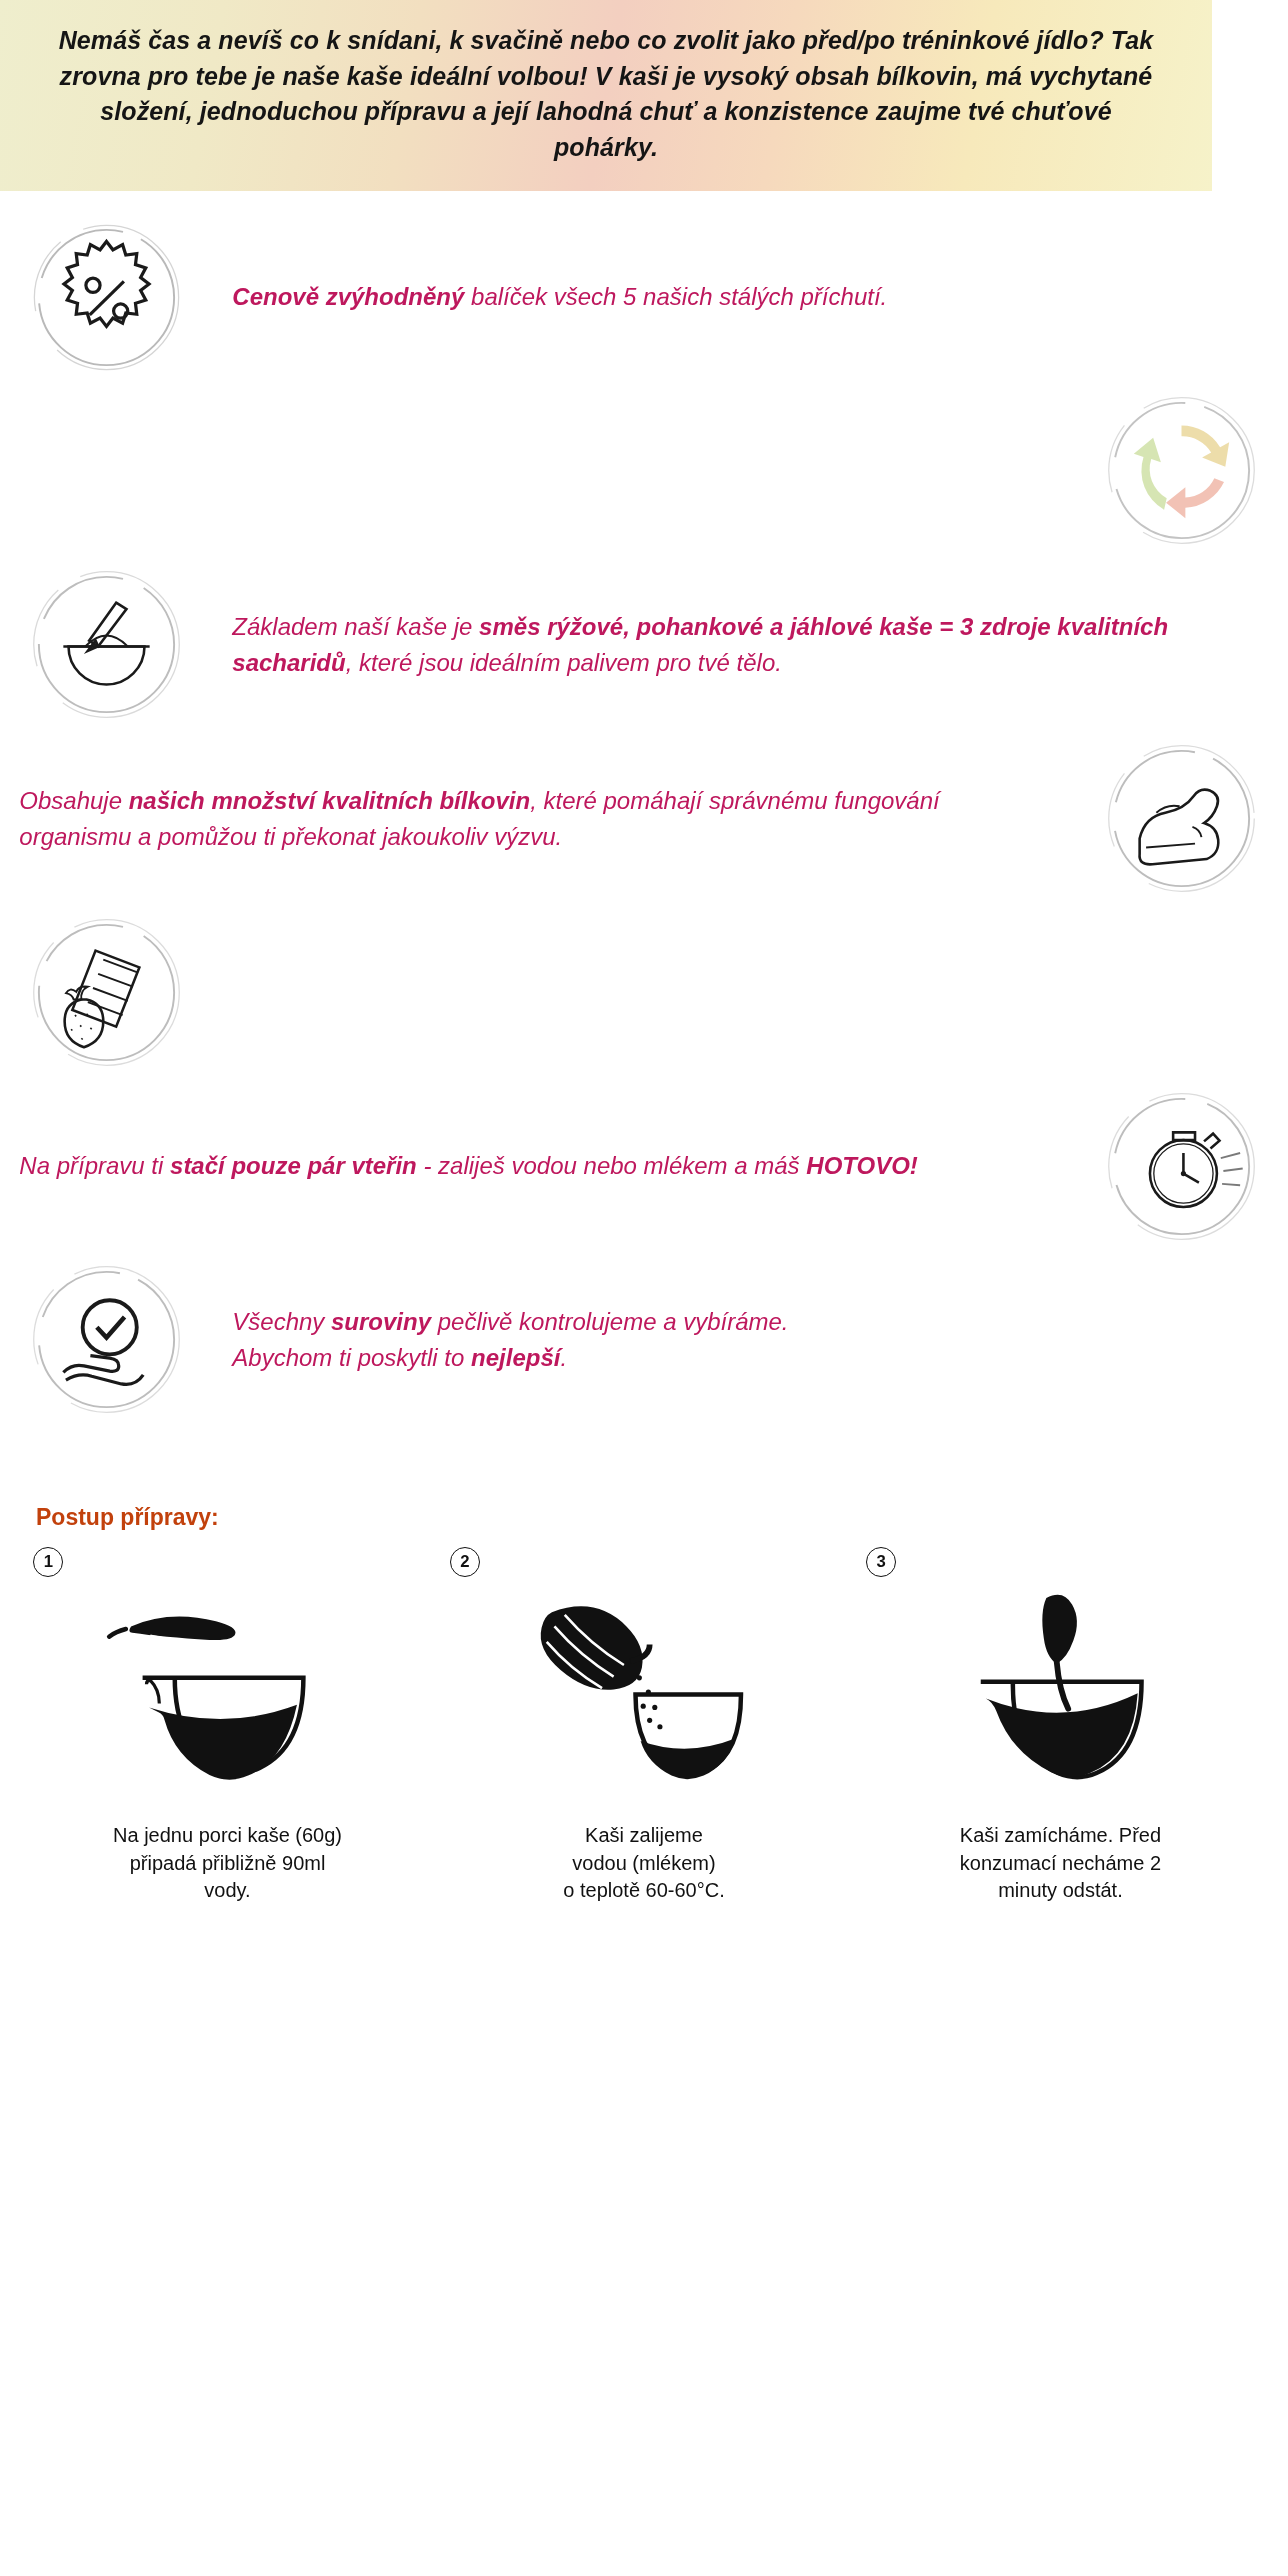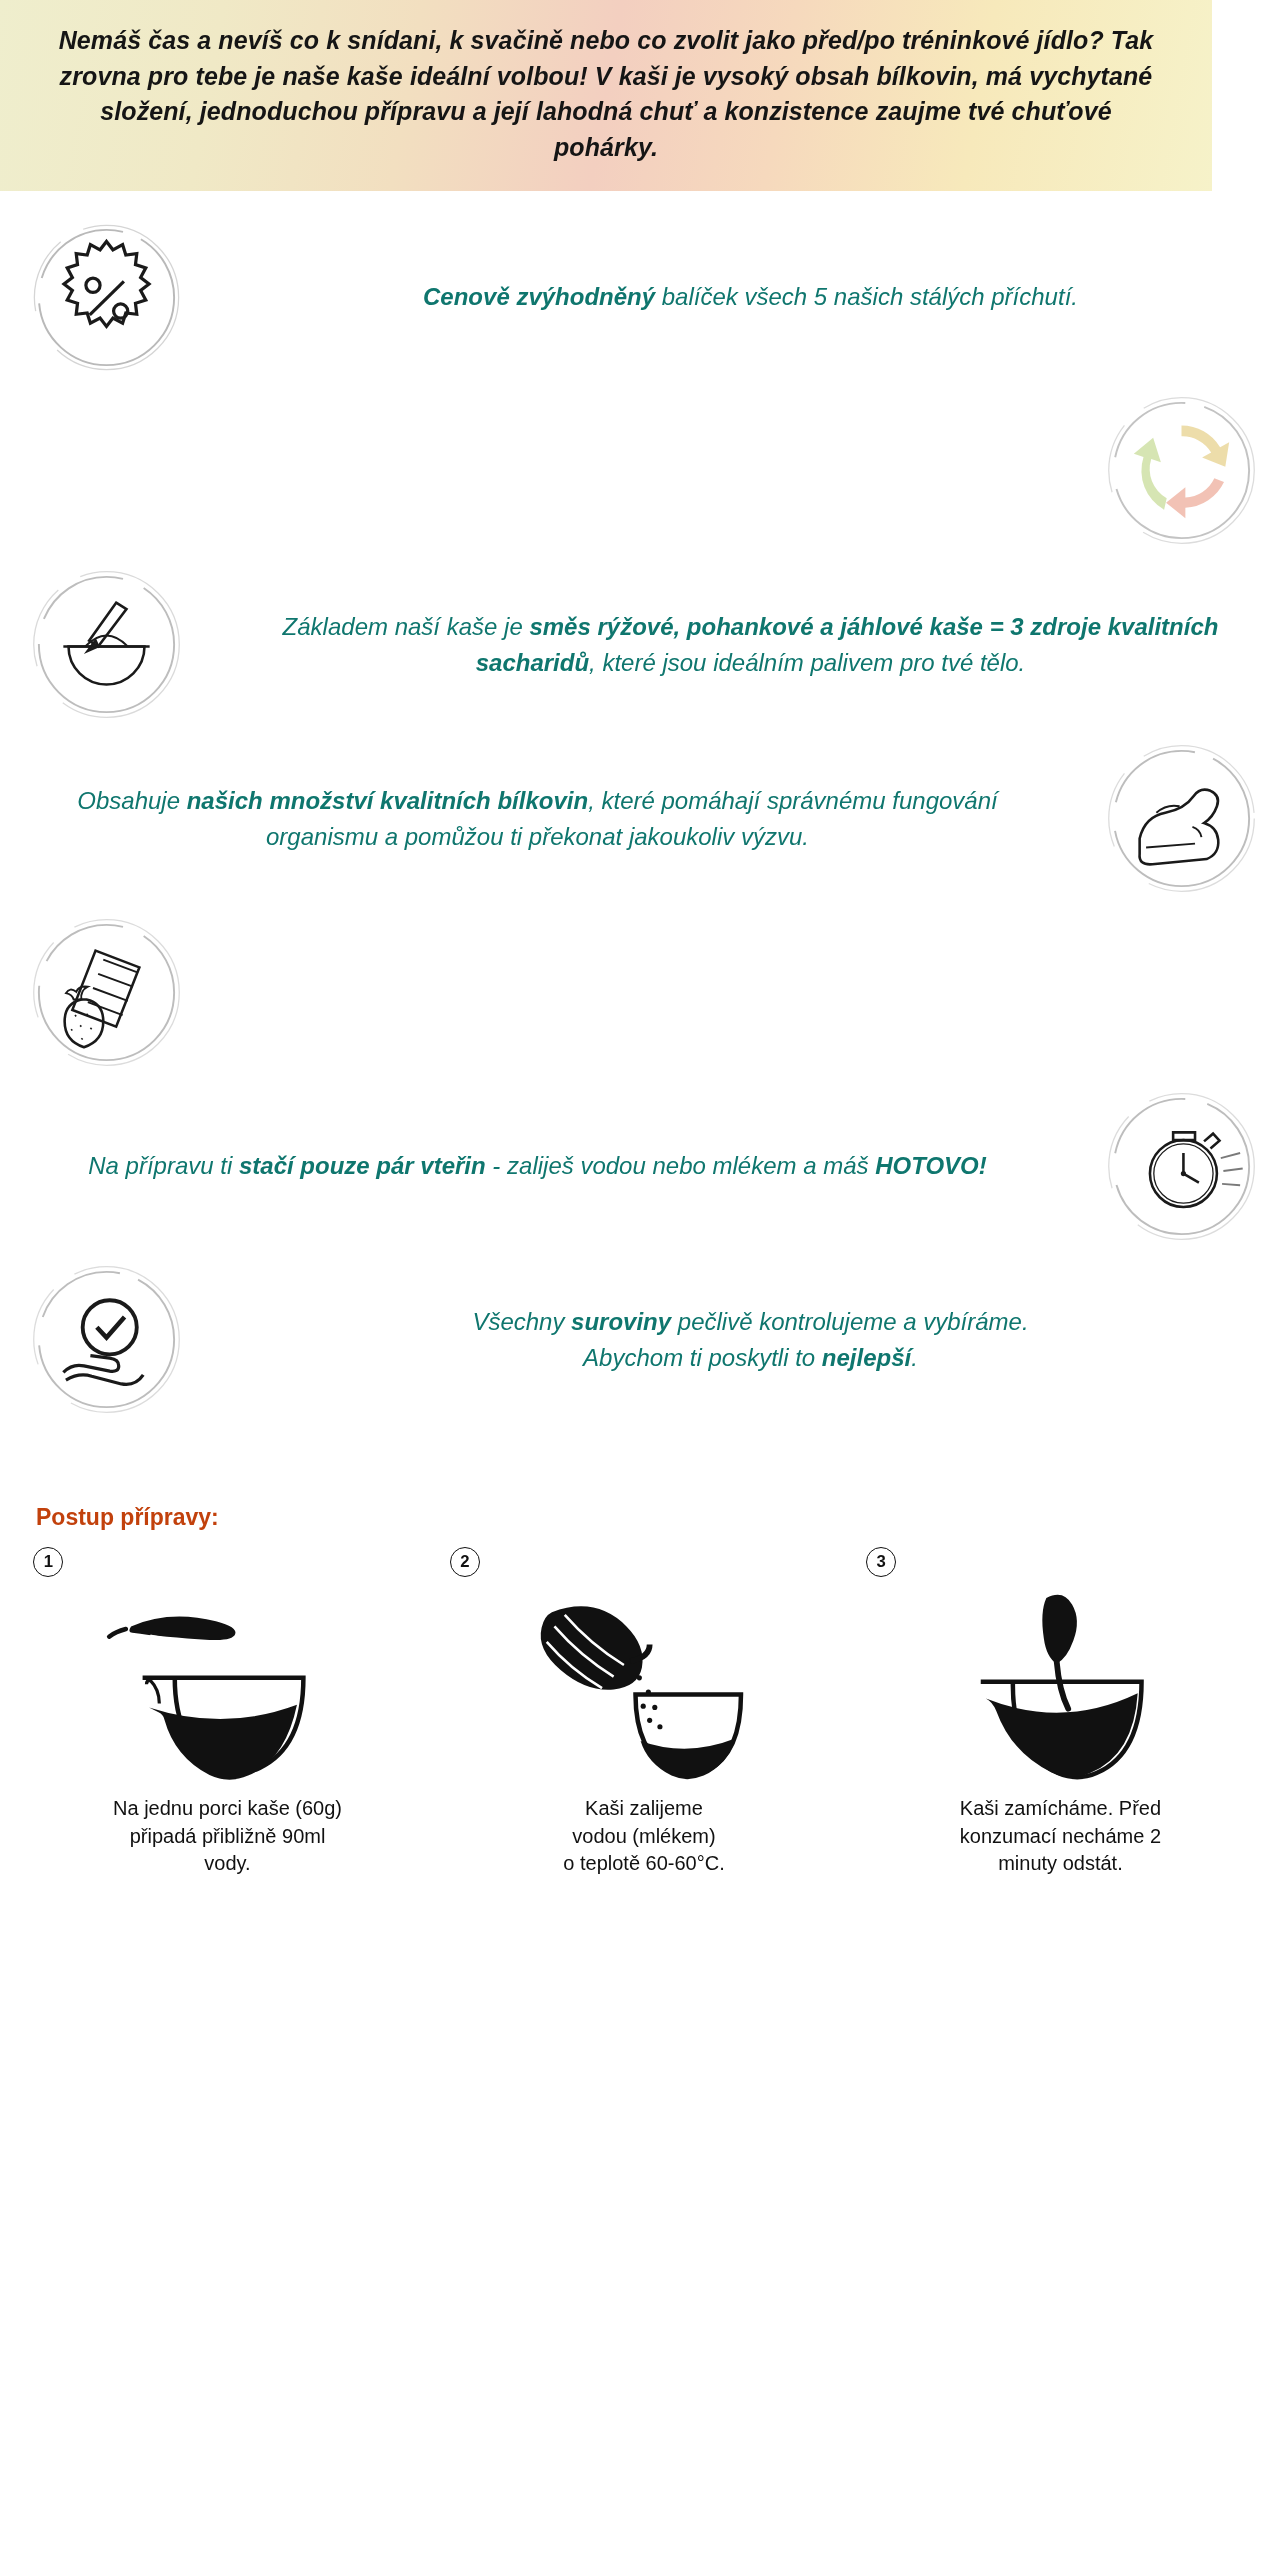--- a/index.html
+++ b/index.html
@@ -59,25 +59,24 @@
   .benefit .icon-cell {
     width: 213px;
     min-width: 213px;
     display: flex;
     align-items: center;
     justify-content: center;
   }
   .benefit .text-cell {
     flex: 1;
     padding: 0 19.3px;
-    text-align: center;
     font-style: italic;
     font-size: 24px;
     line-height: 1.48;
-    color: #0f766e;
+    color: #be185d;
   }
   .benefit .text-cell b { font-weight: bold; font-style: italic; }
 
   .icon-wrap {
     width: 161px;
     height: 161px;
     position: relative;
   }
   .icon-wrap svg { display: block; width: 161px; height: 161px; }
 
@@ -121,21 +120,21 @@
   }
   .step-img {
     height: 213px;
     display: flex;
     align-items: flex-end;
     justify-content: center;
     margin-top: 3.9px;
   }
   .step-img svg { display: block; }
   .step-caption {
-    margin-top: 1px;
+    margin-top: 28px;
     text-align: center;
     font-size: 20px;
     line-height: 1.36;
     color: #111;
     white-space: pre-line;
   }
 </style>
 </head>
 <body>
 

